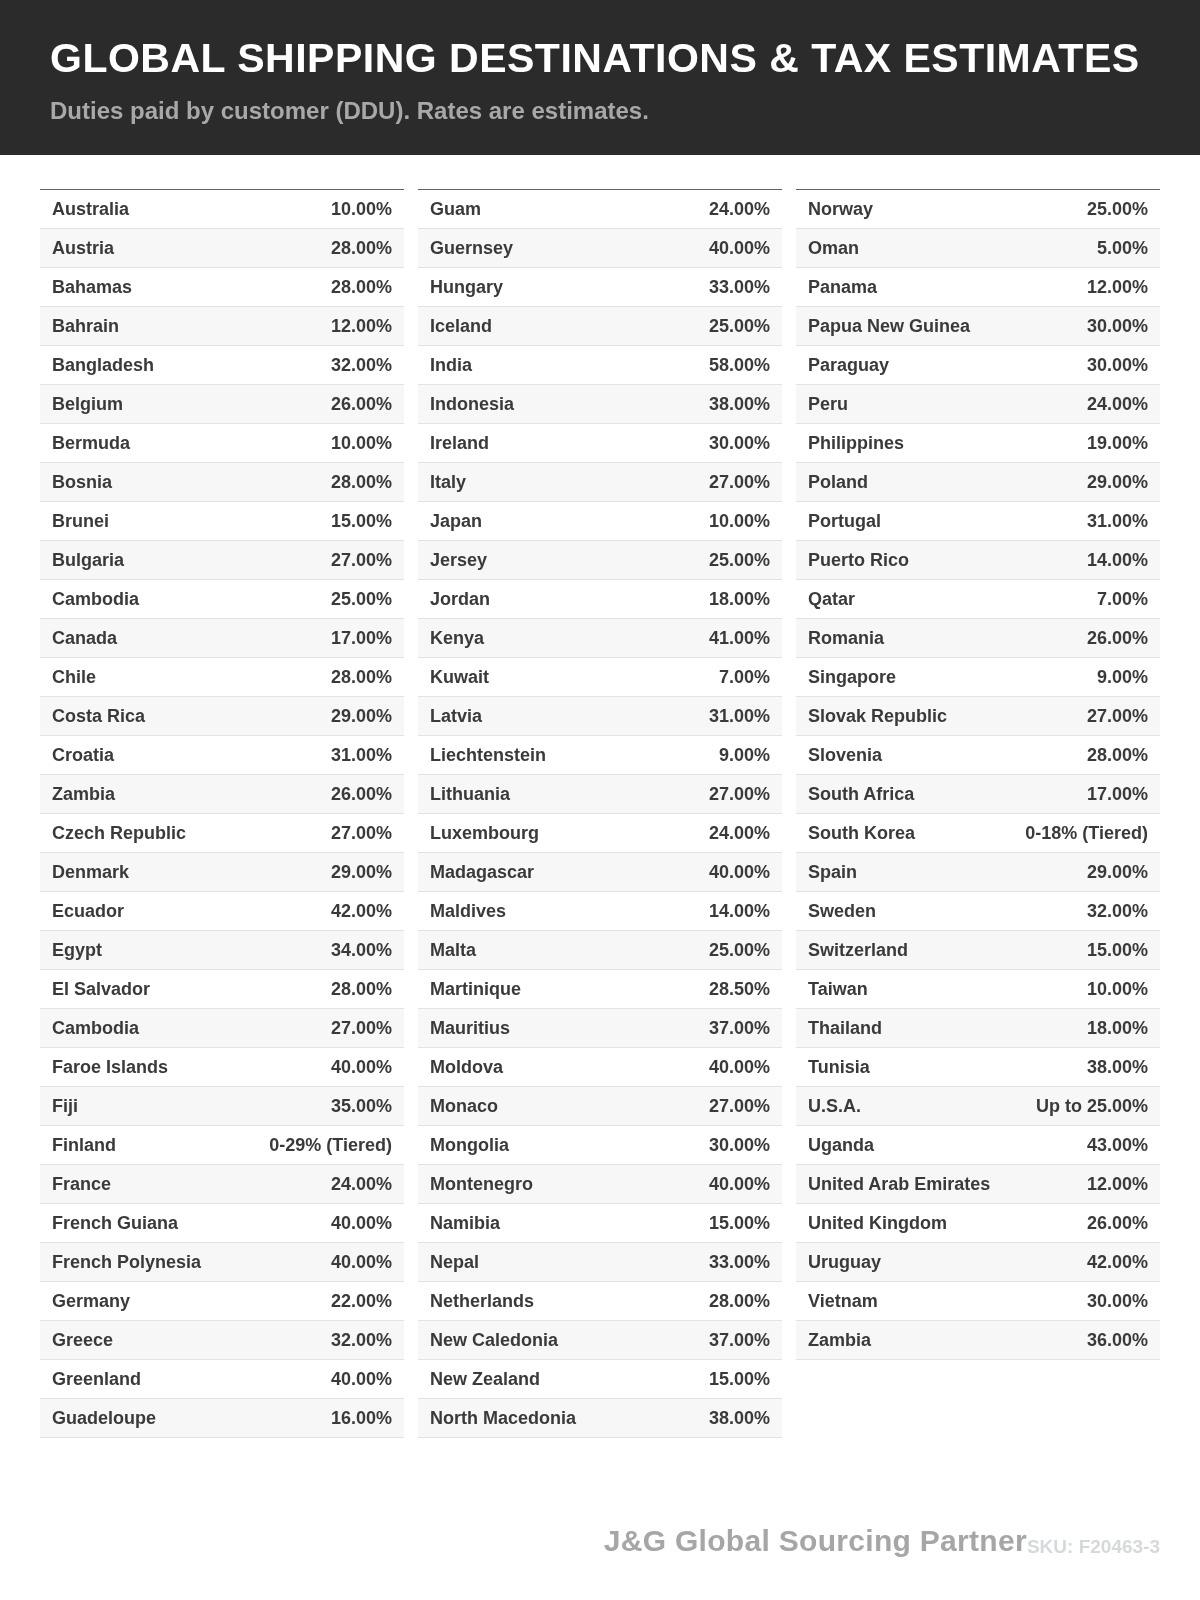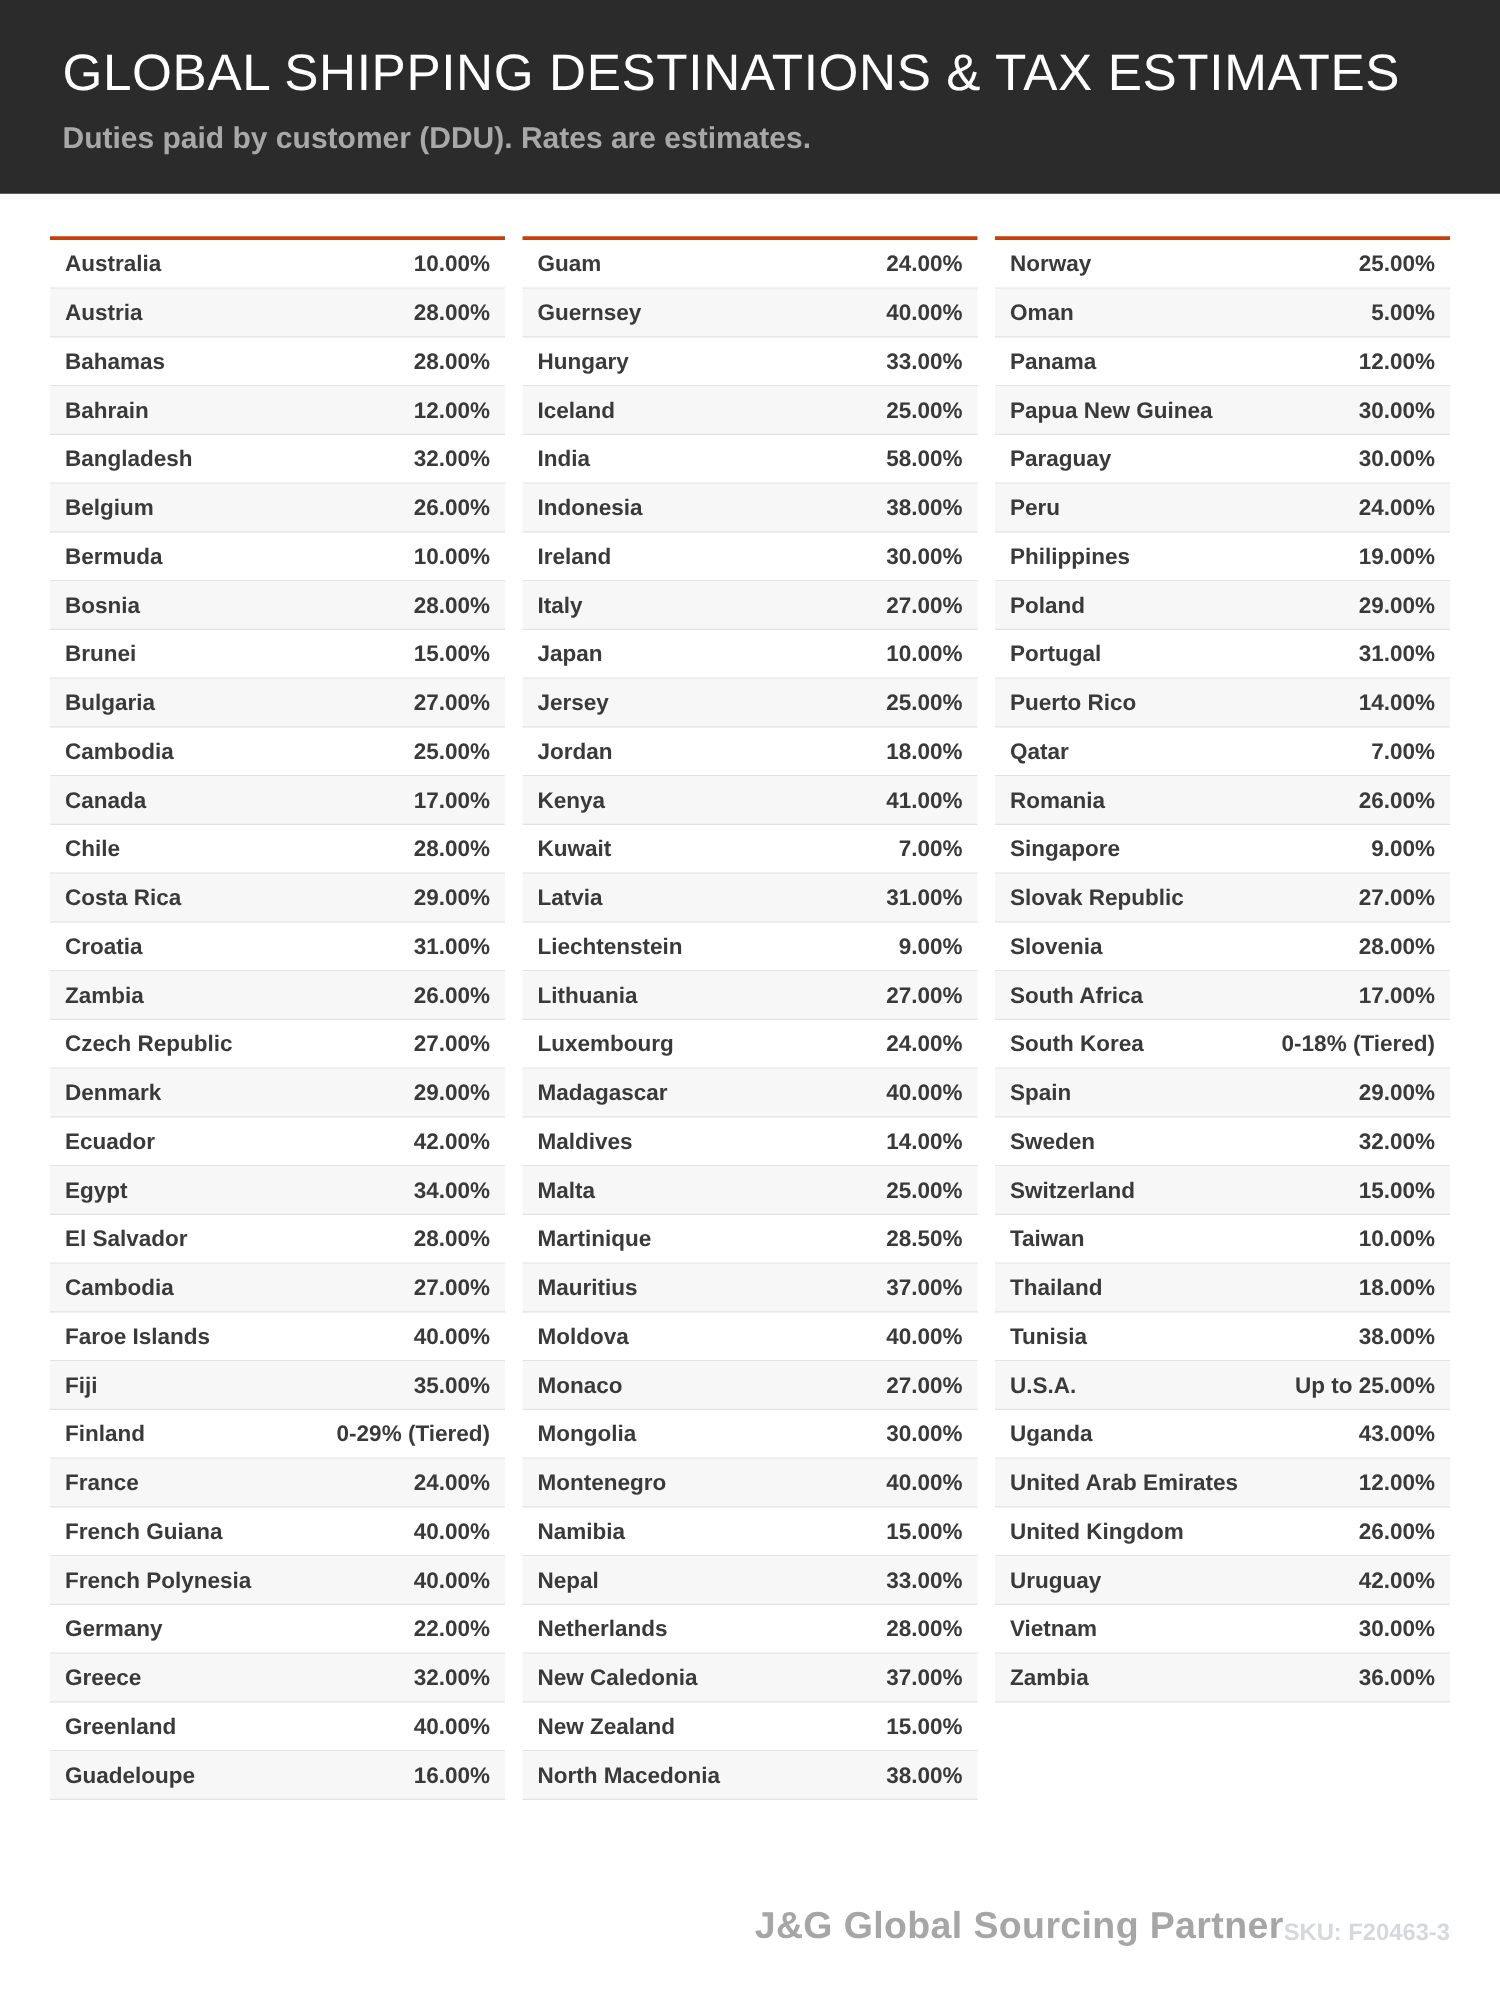--- a/index.html
+++ b/index.html
@@ -12,40 +12,40 @@
     overflow: hidden;
   }
   .header {
     background: #2b2b2b;
     padding: 36px 50px 30px 50px;
     width: 100%;
   }
   .title {
     color: #ffffff;
     font-size: 41px;
-    font-weight: 400;
+    font-weight: 700;
     letter-spacing: 0.5px;
     line-height: 1.1;
     white-space: nowrap;
   }
   .subtitle {
     color: #a8a8a8;
     font-size: 24px;
     font-weight: 700;
     margin-top: 16px;
   }
   .table-area {
     display: flex;
     gap: 14px;
     padding: 34px 40px 0 40px;
     align-items: flex-start;
   }
   .col {
     flex: 1;
-    border-top: 3px solid #c2410c;
+    border-top: 1px solid #c2410c;
   }
   .row {
     display: flex;
     justify-content: space-between;
     align-items: center;
     height: 39px;
     padding: 0 12px;
     border-bottom: 1px solid #e3e3e3;
   }
   .row:nth-child(even) { background: #f7f7f7; }

